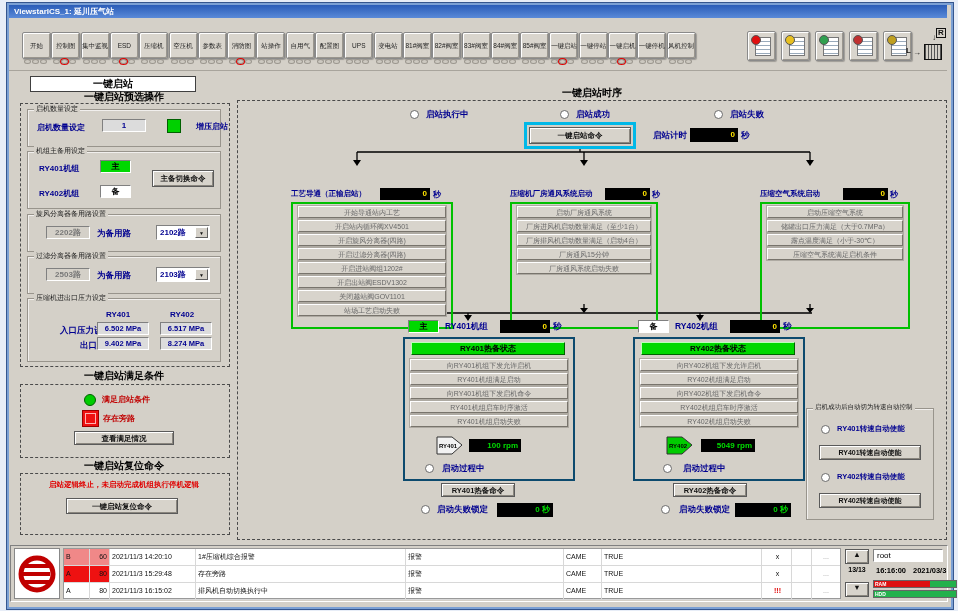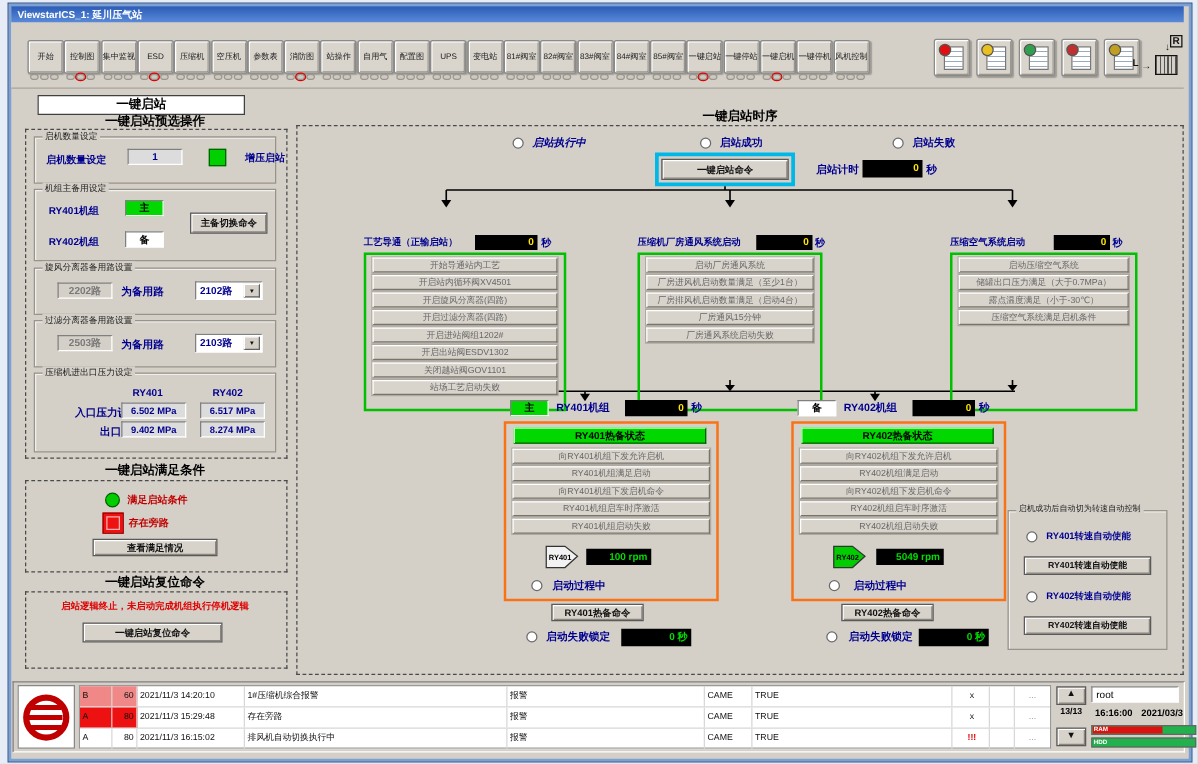--- a/index.html
+++ b/index.html
@@ -57,21 +57,21 @@
     border:1px solid;border-color:#fefefe #78746c #78746c #fefefe;box-shadow:0 0 0 1px #aeaaa2;
     font-size:7px;color:#686868;text-align:center;box-sizing:border-box;}
   .status-green{position:absolute;background:#00d800;border:1px solid;border-color:#baffba #006000 #006000 #baffba;
     font-size:8px;font-weight:bold;color:#000;text-align:center;line-height:12px;box-sizing:border-box;}
   .seq-col{position:absolute;top:163px;height:142px;margin-top:24px;}
   .col-header-text{position:absolute;left:0;top:2px;font-size:7.5px;}
   .col-timer{position:absolute;top:1px;height:12px;}
   .col-unit{position:absolute;top:2px;font-size:8px;}
   .col-box{position:absolute;left:0;top:15px;right:0;bottom:0;border:2px solid #00c000;}
   .unit-block{position:absolute;top:318px;width:170px;height:202px;}
-  .unit-box{position:absolute;left:0;top:19px;width:168px;height:140px;border:2px solid #f97316;}
+  .unit-box{position:absolute;left:0;top:19px;width:168px;height:140px;border:2px solid #0c4a6e;}
   .select{position:absolute;height:15px;background:#fff;border:1px solid;border-color:#808080 #fff #fff #808080;box-sizing:border-box;}
   .select .sel-text{position:absolute;left:3px;top:1px;font-size:8px;}
   .sel-btn{position:absolute;right:1px;top:1px;width:11px;bottom:1px;background:#d4d0c8;
     border:1px solid;border-color:#fff #606060 #606060 #fff;font-size:5px;text-align:center;line-height:11px;color:#111;cursor:pointer;}
   .sec-title{position:absolute;font-size:10px;font-weight:bold;color:#000;text-align:center;}
   
   .statusbar{position:absolute;left:10px;top:545px;width:938px;height:57px;background:#d4d0c8;
     border:1px solid;border-color:#808080 #fff #fff #808080;box-sizing:border-box;}
   .logo-box{position:absolute;left:3px;top:2px;width:46px;height:51px;background:#fff;border:1px solid #888;box-sizing:border-box;}
   .alarm-table{position:absolute;left:52px;top:2px;width:778px;height:51px;background:#fff;border:1px solid #999;box-sizing:border-box;}
@@ -379,21 +379,21 @@
 
 <div class="sec-title" style="left:14px;top:459px;width:220px;">一键启站复位命令</div>
 <div class="dashed" style="left:20px;top:473px;width:208px;height:60px;"></div>
 <div class="abs" style="left:24px;top:480px;width:200px;font-size:7.5px;font-weight:bold;color:#e00000;text-align:center;">启站逻辑终止，未启动完成机组执行停机逻辑</div>
 <div class="abs btn3d" style="left:66px;top:498px;width:112px;height:16px;line-height:15px;">一键启站复位命令</div>
 
 <div class="sec-title" style="left:237px;top:86px;width:710px;">一键启站时序</div>
 <div class="dashed" style="left:237px;top:100px;width:708px;height:438px;"></div>
 
 <div class="abs circle" style="left:410px;top:110px;"></div>
-<span class="abs navy" style="left:426px;top:109px;font-size:8.5px;font-style:italic;">启站执行中</span>
+<span class="abs navy" style="left:426px;top:109px;font-size:8.5px;">启站执行中</span>
 <div class="abs circle" style="left:560px;top:110px;"></div>
 <span class="abs navy" style="left:576px;top:109px;font-size:8.5px;">启站成功</span>
 <div class="abs circle" style="left:714px;top:110px;"></div>
 <span class="abs navy" style="left:730px;top:109px;font-size:8.5px;">启站失败</span>
 
 <div class="abs" style="left:524px;top:122px;width:112px;height:27px;border:3px solid #00b8e8;background:#d4d0c8;box-sizing:border-box;">
   <div class="btn3d" style="position:absolute;left:2px;top:2px;width:102px;height:17px;line-height:16px;">一键启站命令</div>
 </div>
 <span class="abs navy" style="left:653px;top:130px;font-size:8.5px;">启站计时</span>
 <div class="abs led yellow" style="left:690px;top:128px;width:48px;height:14px;line-height:14px;">0</div>

